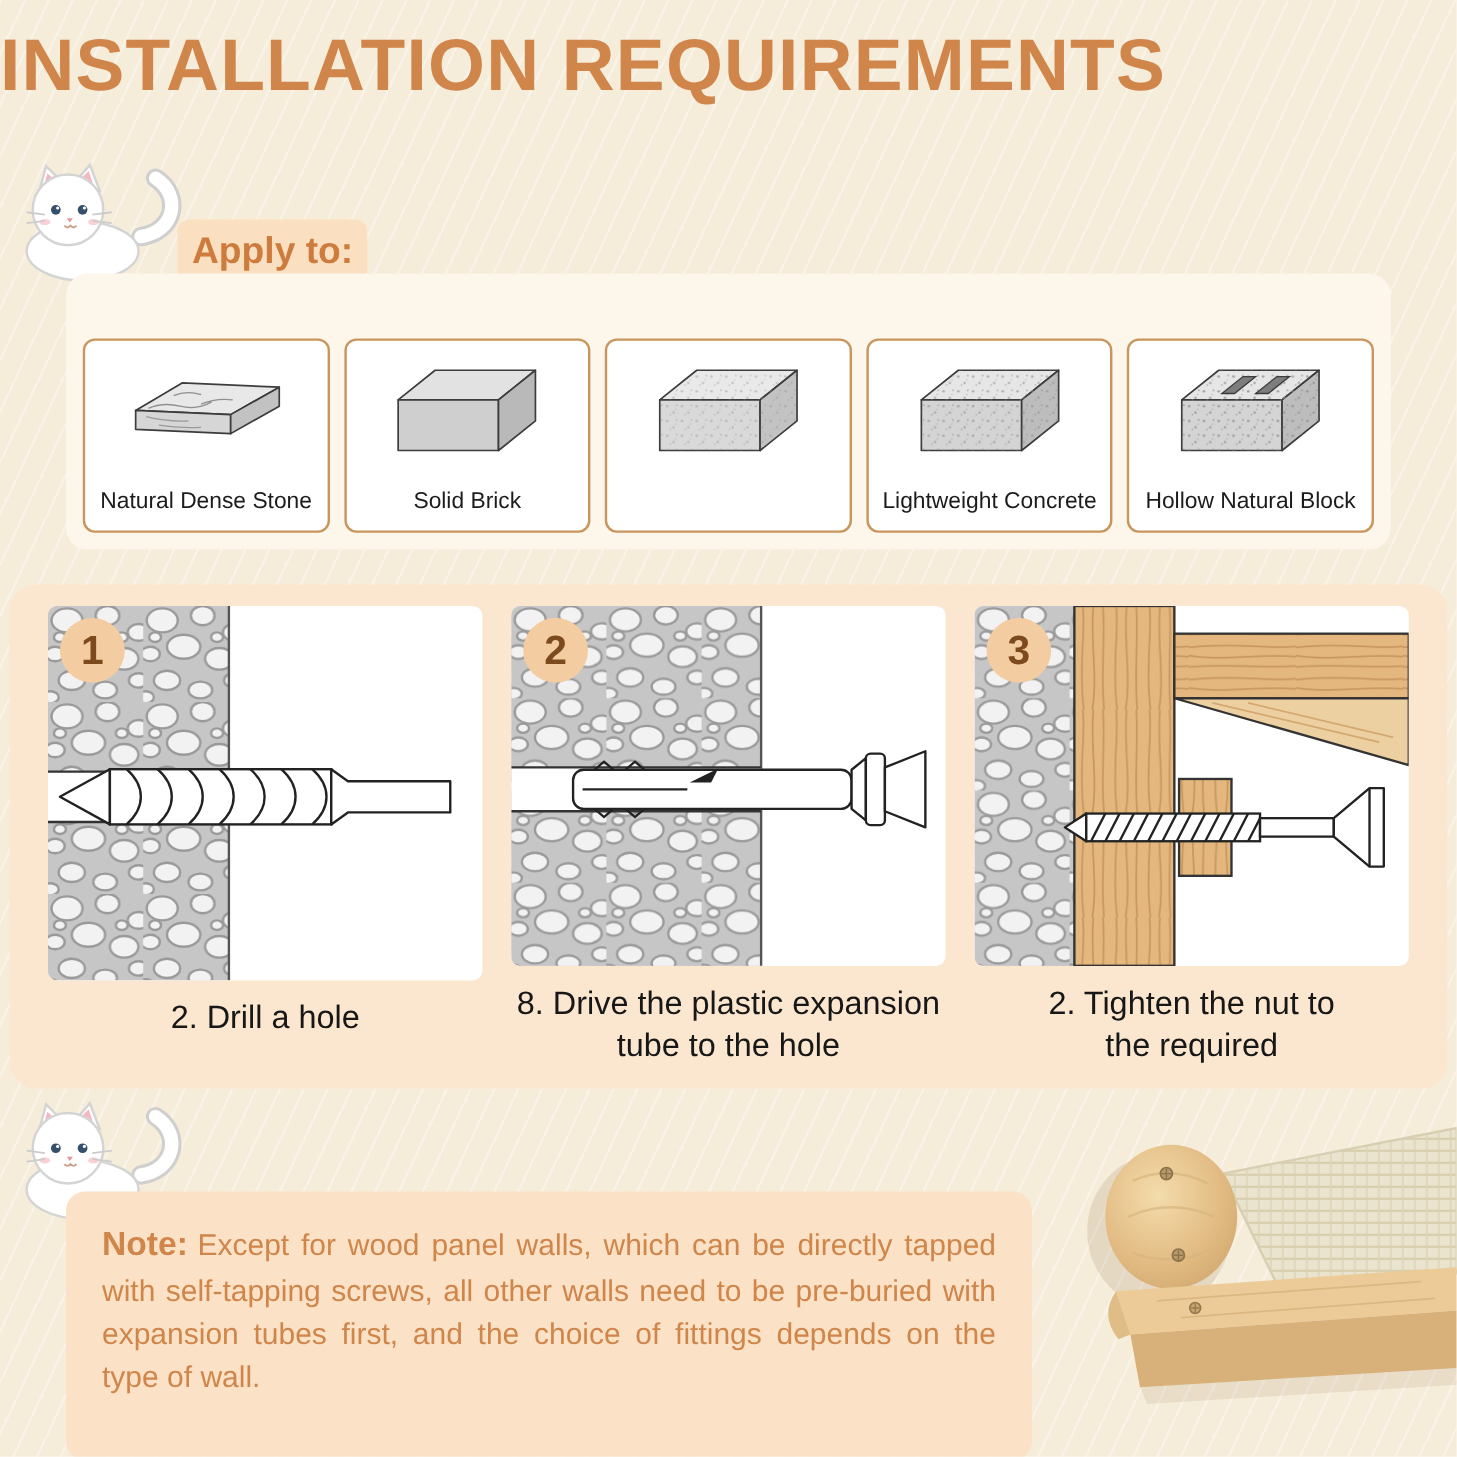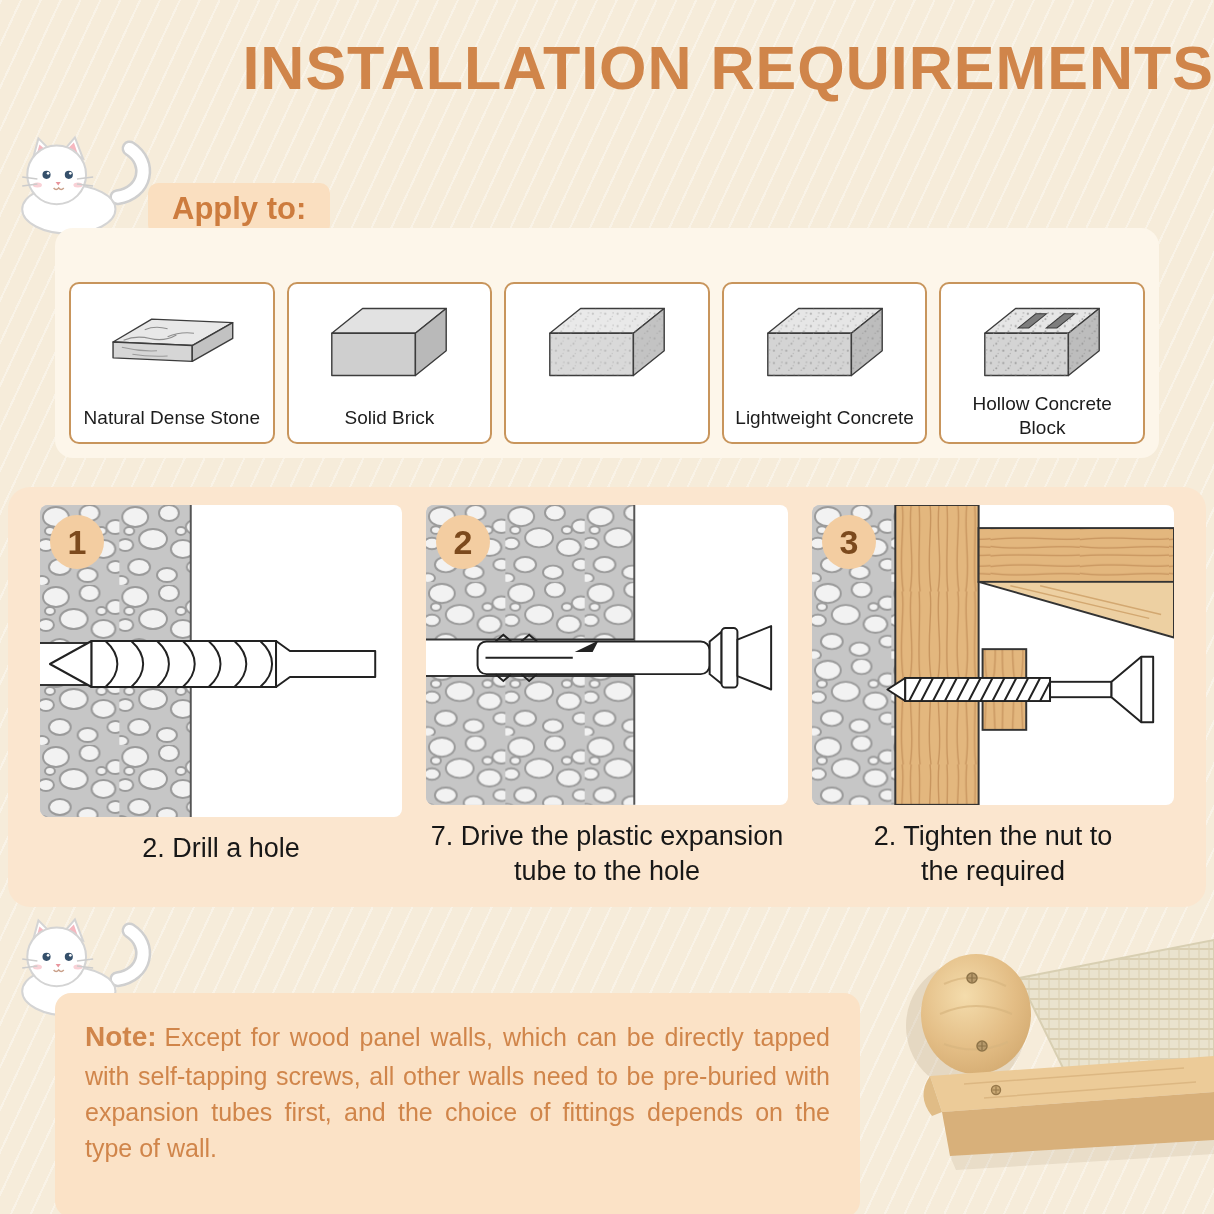--- a/index.html
+++ b/index.html
@@ -3,29 +3,29 @@
 <meta charset="utf-8">
 <style>
   html,body{margin:0;padding:0;}
   .page{
     position:relative;width:1214px;height:1214px;overflow:hidden;
     font-family:"Liberation Sans","DejaVu Sans",sans-serif;
     background-color:#f6ecda;
     background-image:repeating-linear-gradient(115deg, rgba(255,255,255,0.35) 0 2px, rgba(255,255,255,0) 2px 18px);
   }
   .title{
-    position:absolute;top:34px;left:0;width:100%;text-align:right;
+    position:absolute;top:20px;left:0;width:100%;text-align:left;
     color:#d0854a;font-size:61px;font-weight:bold;letter-spacing:1px;line-height:1.12;
   }
   .cat{position:absolute;width:152px;height:102px;}
   .cat1{left:6px;top:134px;}
   .cat2{left:6px;top:916px;}
   .apply-pill{
     position:absolute;left:148px;top:183px;background:#fadfc0;color:#cd7c3e;
-    font-size:31px;font-weight:bold;padding:8px 24px;border-radius:10px;
+    font-size:31px;font-weight:bold;padding:8px 12px;border-radius:10px;
   }
   .cards-panel{
     position:absolute;left:55px;top:228px;width:1104px;height:230px;
     background:#fdf6ea;border-radius:18px;
     display:flex;gap:12px;padding:14px;box-sizing:border-box;
   }
   .material-card{
     flex:1;background:#ffffff;border:2px solid #c8955c;border-radius:10px;
     display:flex;flex-direction:column;align-items:center;justify-content:space-between;
     padding:14px 6px 12px 6px;box-sizing:border-box;margin-top:40px;
@@ -205,21 +205,21 @@
           <polygon points="10,40 45,12 140,12 105,40" fill="#e6e6e6"></polygon>
           <polygon points="10,40 105,40 105,88 10,88" fill="#d4d4d4"></polygon>
           <polygon points="105,40 140,12 140,60 105,88" fill="#bdbdbd"></polygon>
         </g>
         <polygon points="10,40 45,12 140,12 105,40" fill="url(#speck)"></polygon>
         <polygon points="10,40 105,40 105,88 10,88" fill="url(#speck)"></polygon>
         <polygon points="105,40 140,12 140,60 105,88" fill="url(#speck)"></polygon>
         <polygon points="48,34 68,18 80,18 60,34" fill="#7d7d7d" stroke="#3c3c3c" stroke-width="1.2"></polygon>
         <polygon points="80,34 100,18 112,18 92,34" fill="#7d7d7d" stroke="#3c3c3c" stroke-width="1.2"></polygon>
       </svg>
-      <div class="material-label">Hollow Concrete Block</div>
+      <div class="material-label">Hollow Natural Block</div>
     </div>
 
   </div>
 
   <div class="steps-panel">
 
     <div class="step-col">
       <div class="step-box">
         <div class="step-badge">1</div>
         <svg class="step-svg" viewBox="0 0 365 312" preserveAspectRatio="none">
@@ -250,21 +250,21 @@
           <line x1="0" y1="178" x2="210" y2="178" stroke="#333" stroke-width="2"></line>
           <rect x="52" y="142" width="234" height="34" rx="9" fill="#ffffff" stroke="#222" stroke-width="2"></rect>
           <path d="M70,142 l8,-7 l8,7 M96,142 l8,-7 l8,7 M70,176 l8,7 l8,-7 M96,176 l8,7 l8,-7" stroke="#222" stroke-width="2" fill="none"></path>
           <line x1="60" y1="159" x2="148" y2="159" stroke="#222" stroke-width="2"></line>
           <polygon points="150,153 174,141 168,153" fill="#222"></polygon>
           <polygon points="286,142 298,132 298,186 286,176" fill="#ffffff" stroke="#222" stroke-width="2" stroke-linejoin="round"></polygon>
           <rect x="298" y="128" width="16" height="62" rx="4" fill="#ffffff" stroke="#222" stroke-width="2"></rect>
           <polygon points="314,140 348,126 348,192 314,178" fill="#ffffff" stroke="#222" stroke-width="2" stroke-linejoin="round"></polygon>
         </svg>
       </div>
-      <div class="step-caption">7. Drive the plastic expansion tube to the hole</div>
+      <div class="step-caption">8. Drive the plastic expansion tube to the hole</div>
     </div>
 
     <div class="step-col">
       <div class="step-box">
         <div class="step-badge">3</div>
         <svg class="step-svg" viewBox="0 0 365 312" preserveAspectRatio="none">
           <rect x="0" y="0" width="84" height="312" fill="#c6c6c6"></rect>
           <rect x="0" y="0" width="84" height="312" fill="url(#pebbles)"></rect>
           <rect x="84" y="0" width="84" height="312" fill="url(#woodV)" stroke="#333" stroke-width="2"></rect>
           <rect x="168" y="24" width="197" height="56" fill="url(#woodH)" stroke="#333" stroke-width="2"></rect>

